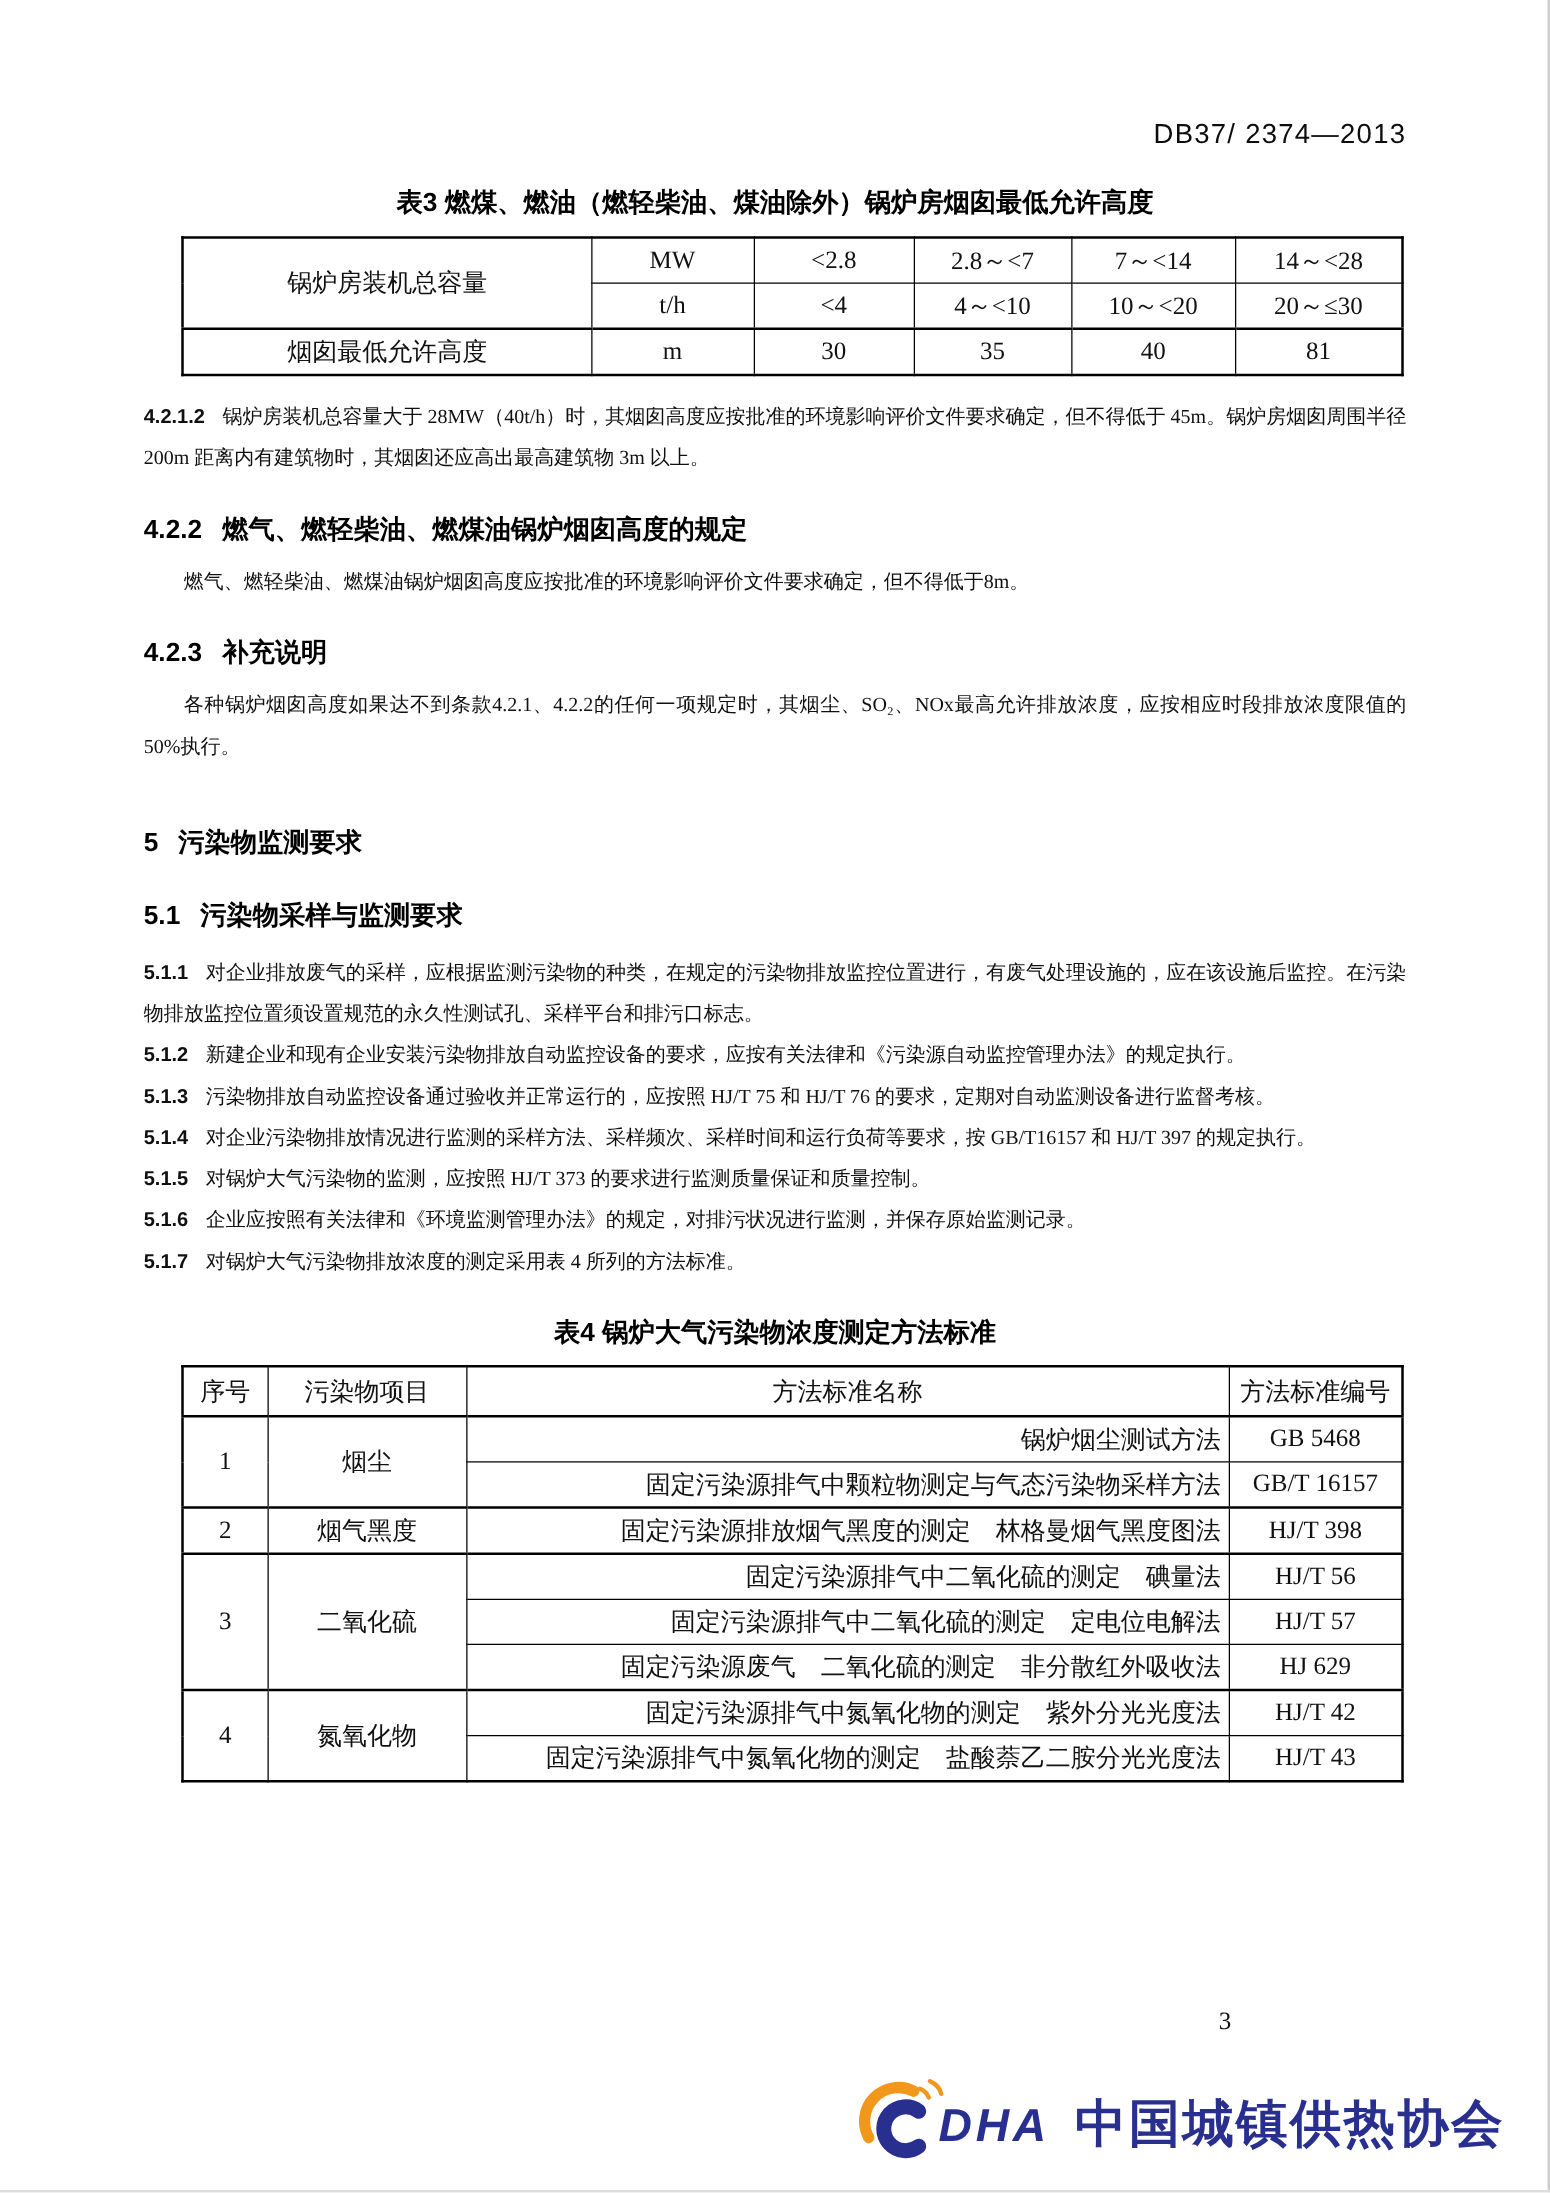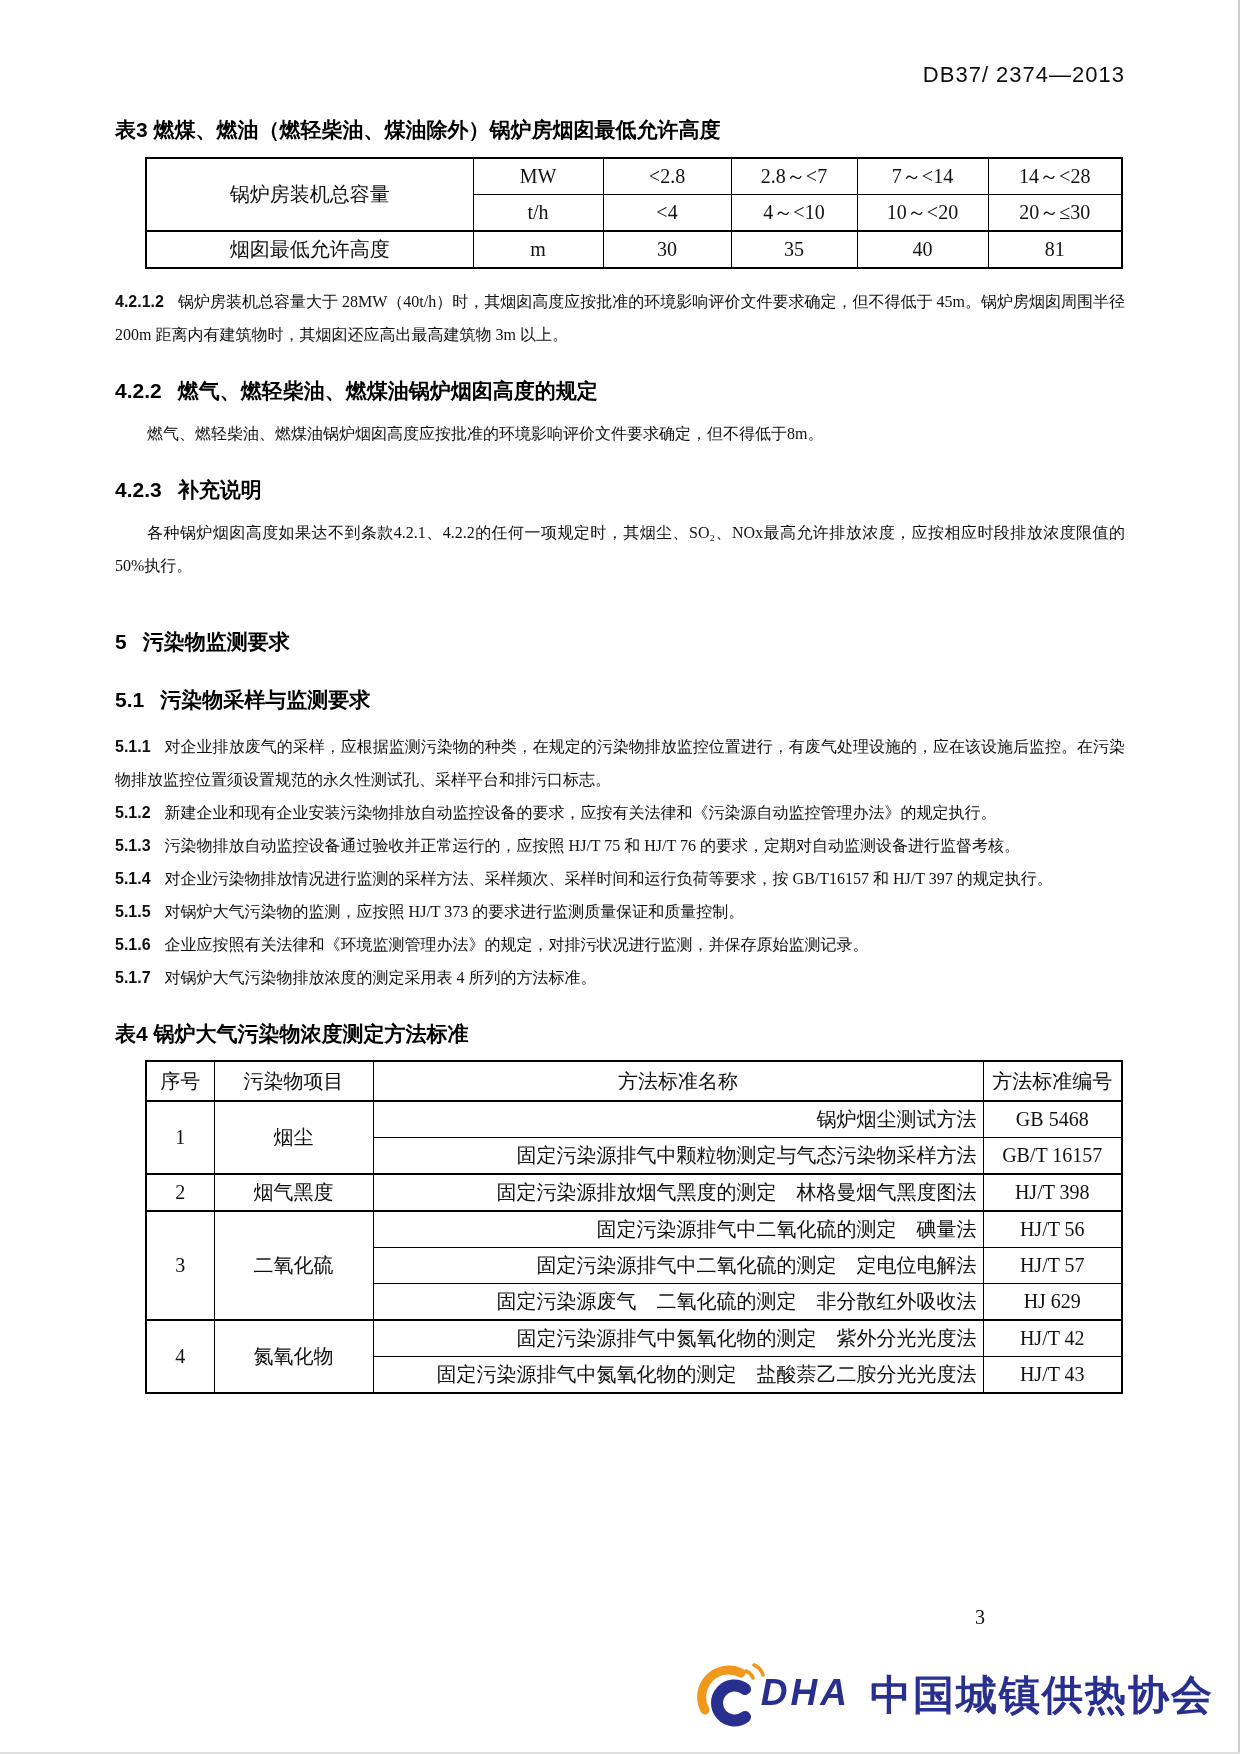--- a/index.html
+++ b/index.html
@@ -23,29 +23,30 @@
     background: #dedede;
   }
   .content {
     position: absolute;
     left: 115px;
     top: 0;
     width: 1010px;
   }
   
   .doc-number {
-    padding-top: 62px;
+    padding-top: 94px;
     text-align: right;
     font-family: "Liberation Sans", "DejaVu Sans", sans-serif;
     font-size: 22px;
     letter-spacing: 1px;
     color: #0d0d0d;
   }
   
   .table-caption {
+    text-align: center;
     font-family: "Liberation Sans", "DejaVu Sans", sans-serif;
     font-weight: bold;
     font-size: 21px;
     color: #000;
   }
   .caption-t3 { margin-top: 28px; }
   .caption-t4 { margin-top: 26px; }
   
   table {
     border-collapse: collapse;
@@ -99,22 +100,23 @@
   .page-number {
     position: absolute;
     top: 1606px;
     right: 255px;
     font-size: 20px;
     color: #111;
   }
   .logo {
     position: absolute;
     top: 1658px;
-    right: 26px;
+    right: 36px;
     display: flex;
+    align-items: center;
     height: 72px;
   }
   .logo-mark { width: 70px; height: 72px; flex: 0 0 auto; }
   .logo-dha {
     font-family: "Liberation Sans", "DejaVu Sans", sans-serif;
     font-weight: 900;
     font-style: italic;
     font-size: 37px;
     letter-spacing: 3px;
     margin-left: -6px;

